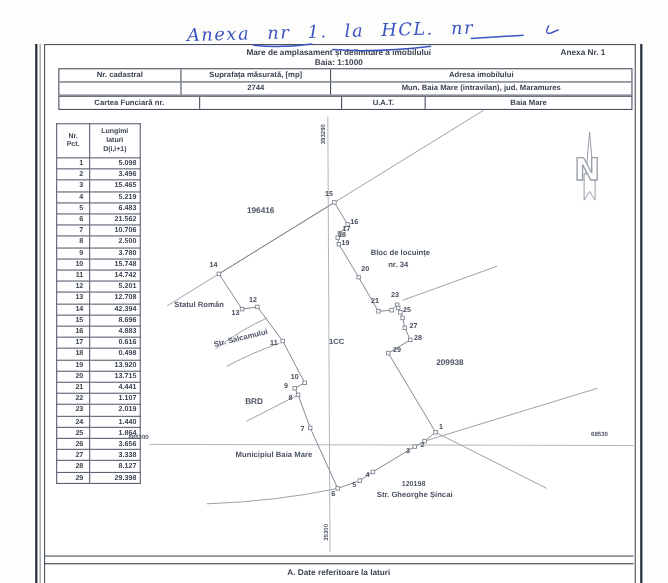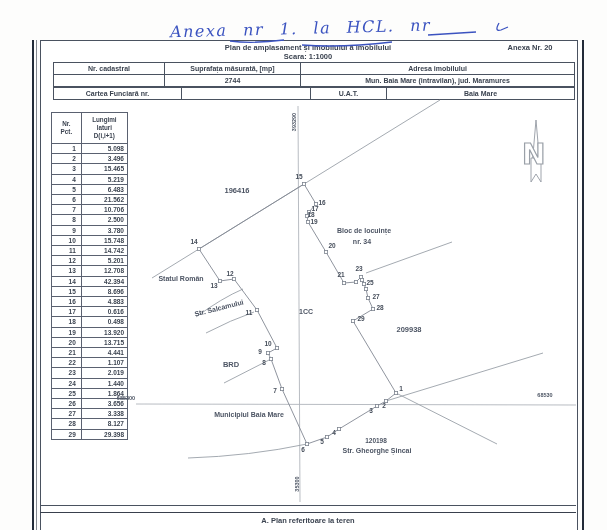--- a/index.html
+++ b/index.html
@@ -59,23 +59,23 @@
 <body>
 
 <div class="scan-edge" style="left:32px;top:40px;width:2px;height:490px;"></div>
 <div class="scan-edge" style="left:36px;top:40px;width:1px;height:490px;opacity:.55;"></div>
 <div class="scan-edge" style="left:582px;top:40px;width:2px;height:490px;"></div>
 
 <div class="doc-frame"></div>
 
 <div class="handwriting">Anexa nr 1. la HCL. nr</div>
 
-<div class="title-line" style="top:43px;">Plan de amplasament și imobilului a imobilului</div>
-<div class="title-line" style="top:52px;">Scara: 1:1000</div>
-<div class="annex-no">Anexa Nr. 20</div>
+<div class="title-line" style="top:43px;">Mare de amplasament și delimitare a imobilului</div>
+<div class="title-line" style="top:52px;">Baia: 1:1000</div>
+<div class="annex-no">Anexa Nr. 1</div>
 
 <div class="itable" style="top:62px;">
   <div class="irow">
     <div class="icell" style="width:110px;">Nr. cadastral</div>
     <div class="icell" style="width:135px;">Suprafața măsurată, [mp]</div>
     <div class="icell" style="flex:1;">Adresa imobilului</div>
   </div>
   <div class="irow">
     <div class="icell" style="width:110px;"></div>
     <div class="icell" style="width:135px;">2744</div>
@@ -322,13 +322,13 @@
     <div class="point-label" style="left: 341px; top: 275px; font-size: 6.5px; transform: translate(-50%, -50%) rotate(0deg);">21</div>
     <div class="point-label" style="left: 359px; top: 269px; font-size: 6.5px; transform: translate(-50%, -50%) rotate(0deg);">23</div>
     <div class="point-label" style="left: 370px; top: 283px; font-size: 6.5px; transform: translate(-50%, -50%) rotate(0deg);">25</div>
     <div class="point-label" style="left: 376px; top: 297px; font-size: 6.5px; transform: translate(-50%, -50%) rotate(0deg);">27</div>
     <div class="point-label" style="left: 380px; top: 308px; font-size: 6.5px; transform: translate(-50%, -50%) rotate(0deg);">28</div>
     <div class="point-label" style="left: 361px; top: 319px; font-size: 6.5px; transform: translate(-50%, -50%) rotate(0deg);">29</div>
   </div>
 
 <div class="footer-line1"></div>
 <div class="footer-line2"></div>
-<div class="footer-title">A. Plan referitoare la teren</div>
+<div class="footer-title">A. Date referitoare la laturi</div>
 
 </body></html>

